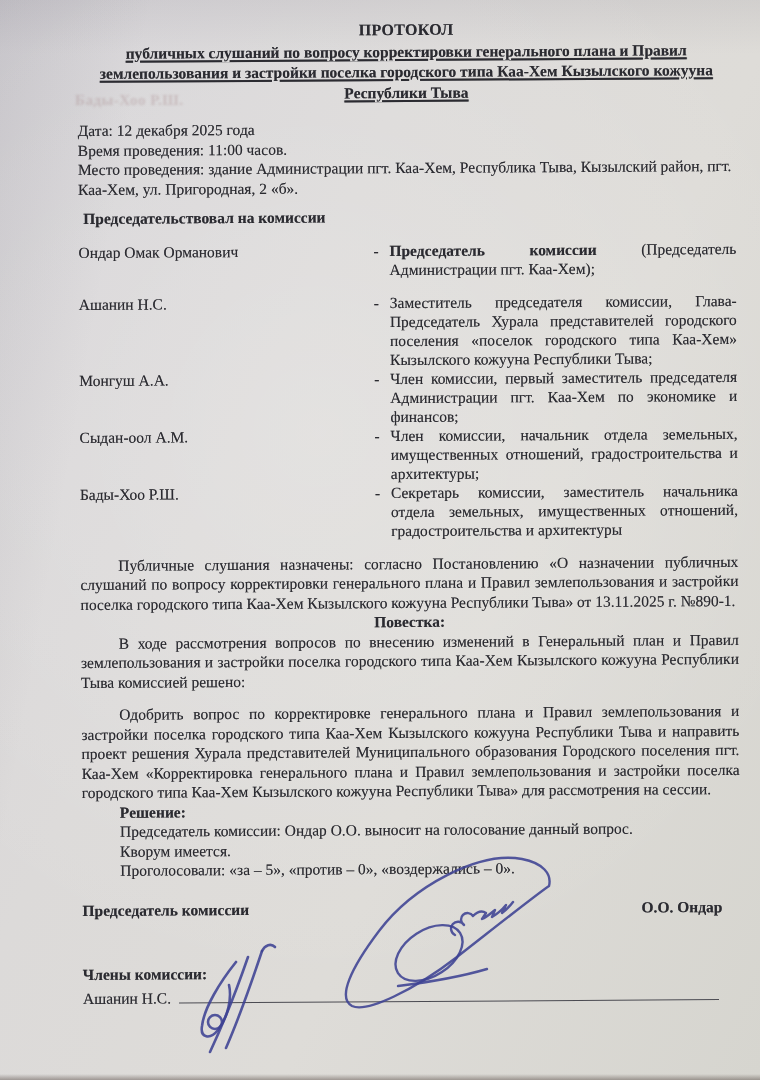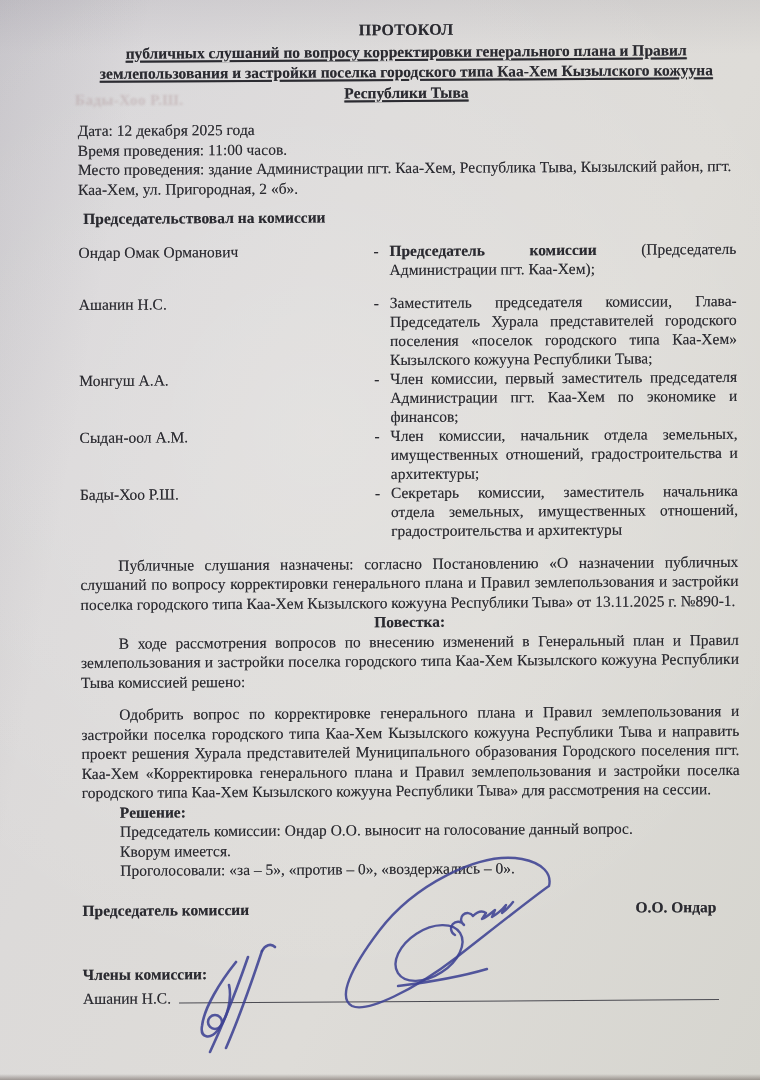--- a/index.html
+++ b/index.html
@@ -39,21 +39,21 @@
   .m-name{width:295px;flex:0 0 295px;}
   .m-dash{width:16px;flex:0 0 16px;text-align:left;}
   .m-role{flex:1;text-align:justify;}
   .para{text-align:justify;text-indent:38px;}
   .appoint{margin-top:14px;}
   .heading-center{font-weight:bold;text-align:center;}
   .approval{margin-top:13px;}
   .indent{padding-left:38px;}
   .bold{font-weight:bold;}
   .sig-row{display:flex;justify-content:space-between;margin-top:20px;font-weight:bold;}
-  .sig-name{margin-right:24px;}
+  .sig-name{margin-right:18px;}
   .members-label{font-weight:bold;margin-top:45px;}
   .underline-row{display:flex;align-items:baseline;margin-top:4px;}
   .underline-row .line{
     flex:1;border-bottom:1.6px solid #4b4b52;height:14px;margin-left:8px;margin-right:22px;
   }
   .bleed{
     position:absolute;left:75px;top:92px;font-weight:bold;font-size:15px;
     color:rgba(158,124,126,0.30);filter:blur(0.8px);letter-spacing:0.5px;
   }
   .ink-layer{position:absolute;left:0;top:0;width:760px;height:1080px;pointer-events:none;}

